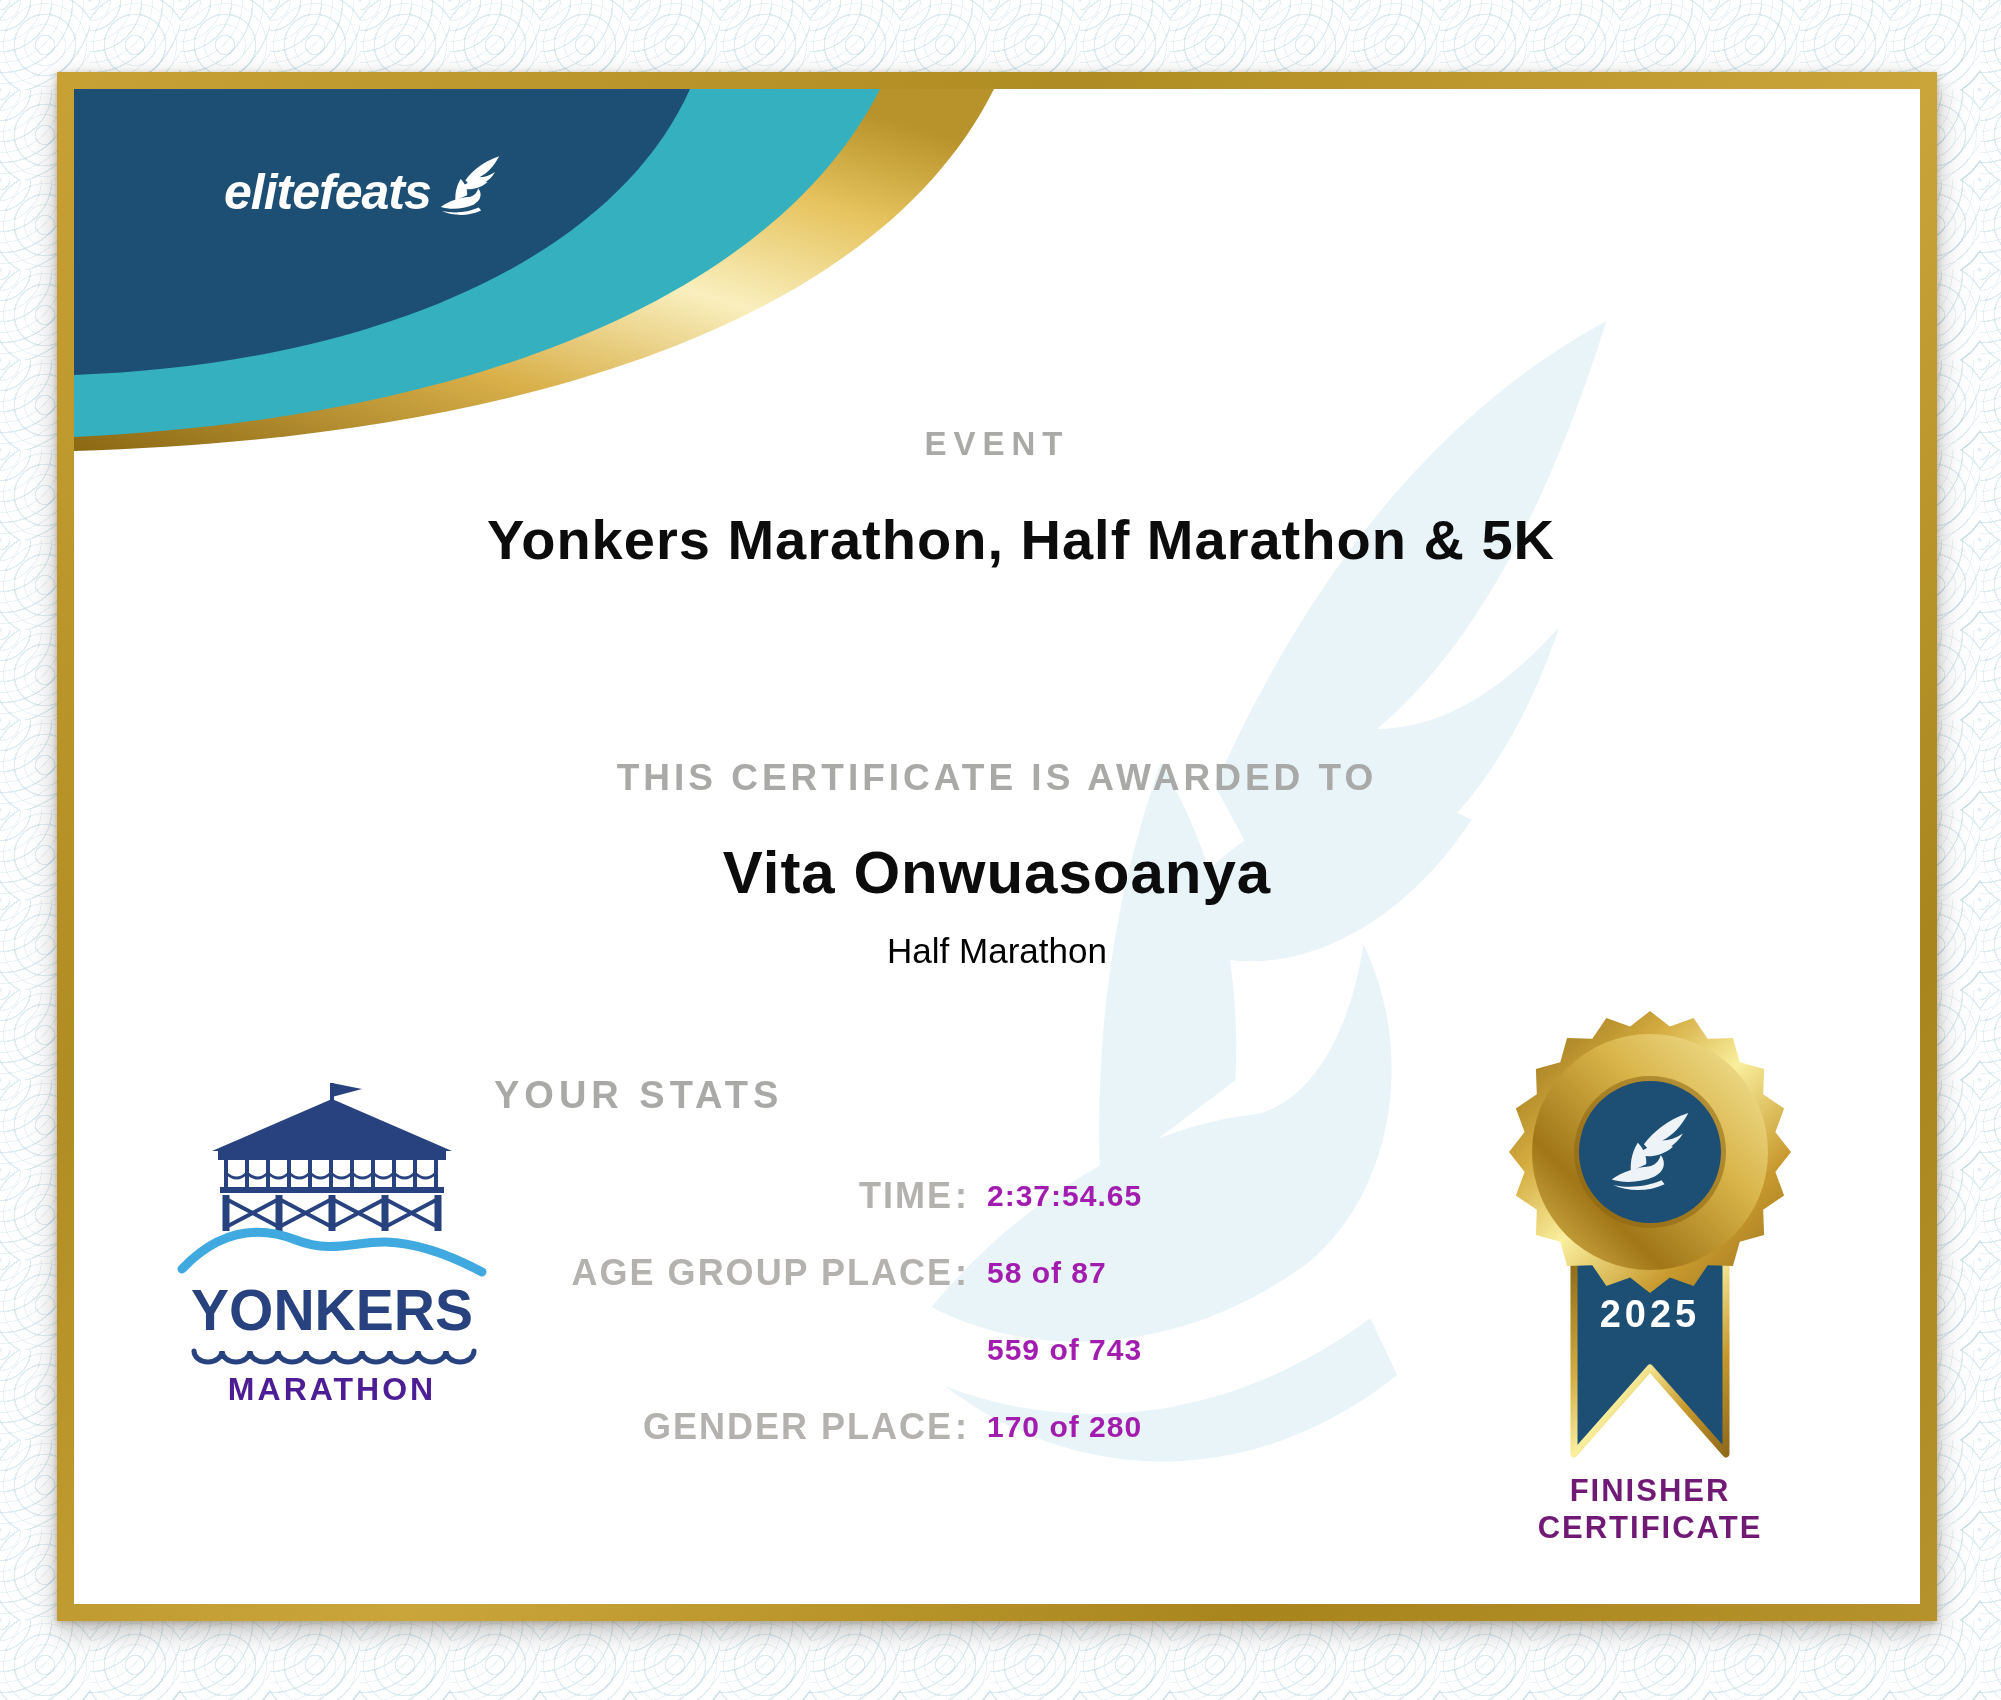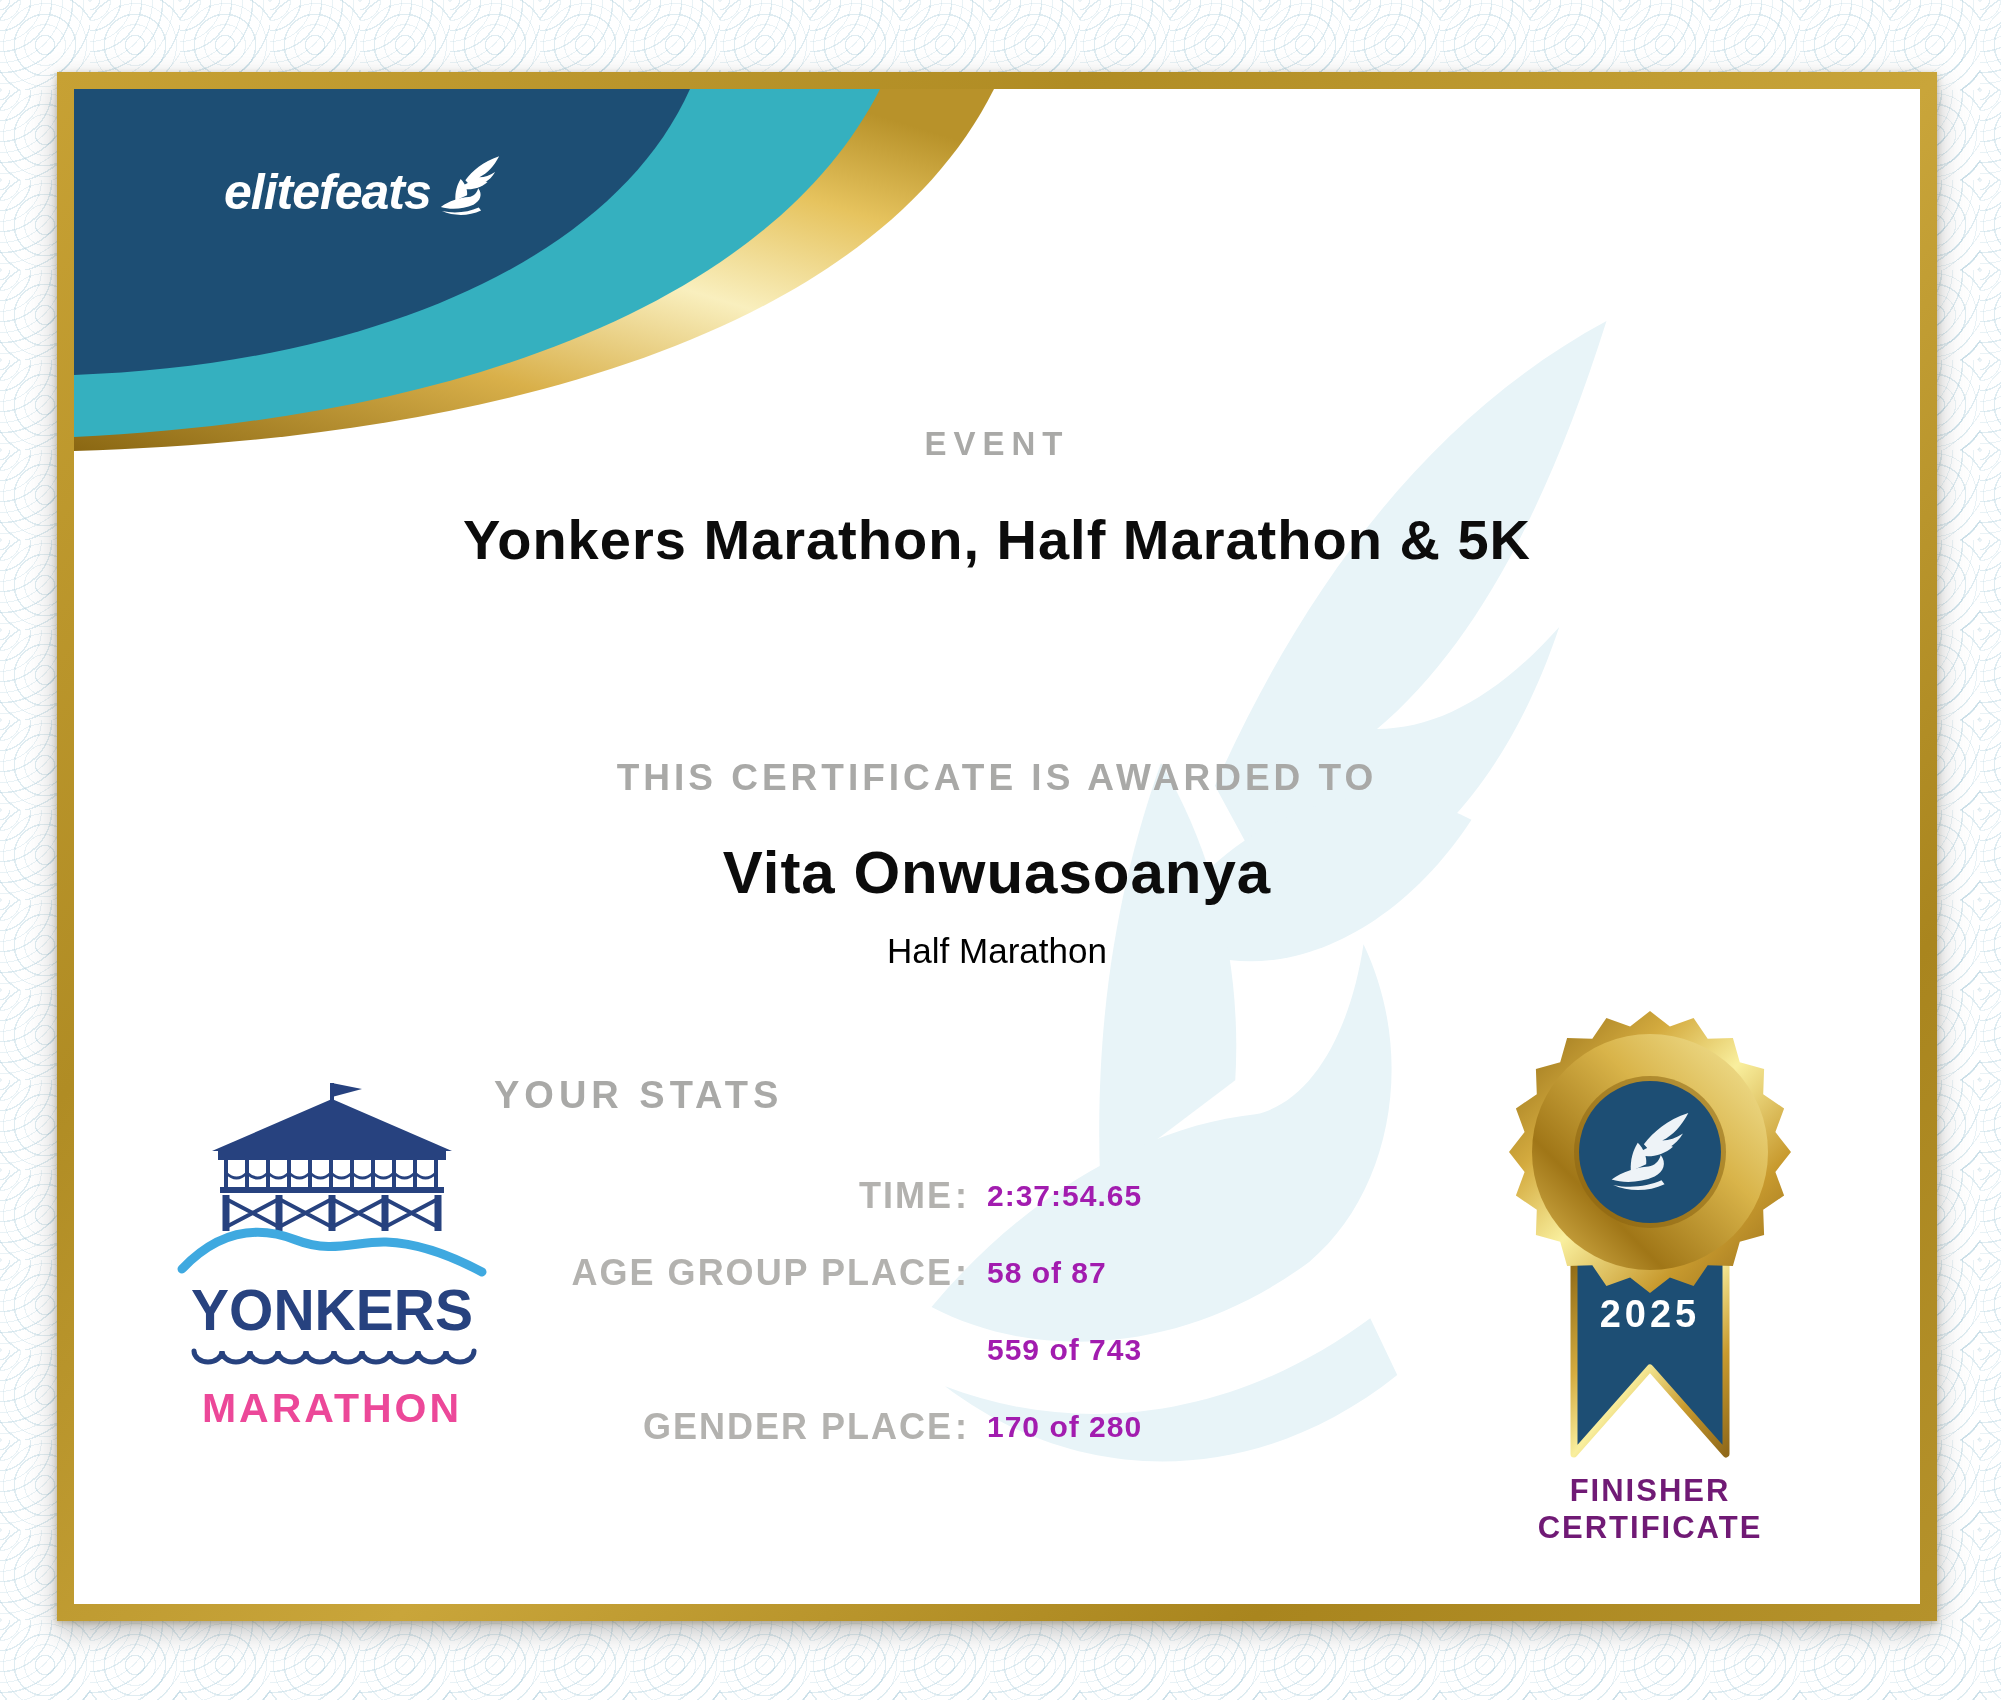--- a/index.html
+++ b/index.html
@@ -23,35 +23,35 @@
 
   .header-svg{position:absolute;left:0;top:0;width:1846px;height:470px;}
 
   .brand{position:absolute;left:150px;top:56px;display:flex;align-items:flex-start;gap:4px;font-style:italic;}
   .brand-text{color:#ffffff;font-size:50px;font-weight:700;letter-spacing:-1px;line-height:1;padding-top:22px;}
   .brand-foot{width:70px;height:78px;transform:translateY(2px);}
 
   .center-line{position:absolute;left:0;width:100%;text-align:center;}
   .lbl-gray{color:#a9a9a7;font-weight:700;}
   .event-label{top:336px;font-size:33px;letter-spacing:7px;}
-  .event-title{top:418px;font-size:56px;font-weight:700;color:#0c0c0c;letter-spacing:1px;}
+  .event-title{top:418px;font-size:56px;font-weight:700;color:#0c0c0c;letter-spacing:1px;margin-left:24px;}
   .awarded-label{top:668px;font-size:37px;letter-spacing:4px;}
   .recipient{top:749px;font-size:60px;font-weight:700;color:#0c0c0c;letter-spacing:1px;}
   .division{top:842px;font-size:35px;font-weight:400;color:#000;}
 
   .your-stats{position:absolute;left:420px;width:600px;top:985px;text-align:left;font-size:38px;letter-spacing:5px;}
 
   .stats{position:absolute;left:0;top:1068px;width:1846px;display:grid;grid-template-columns:895px 18px auto;grid-auto-rows:77px;align-items:center;}
   .stat-label{grid-column:1;text-align:right;font-size:36px;font-weight:700;color:#b3b2af;letter-spacing:2px;white-space:nowrap;}
   .stat-label::after{content:":";margin-left:2px;}
   .stat-value{grid-column:3;text-align:left;font-size:30px;font-weight:700;color:#a21caf;letter-spacing:1px;white-space:nowrap;}
 
   .race-logo{position:absolute;left:86px;top:990px;width:344px;text-align:center;}
   .race-line1{font-size:57px;font-weight:700;color:#27427f;letter-spacing:0px;line-height:1.02;margin-top:2px;}
-  .race-line2{font-size:41px;font-weight:700;color:#ec4899;letter-spacing:3px;line-height:1.05;margin-top:18px;}
+  .race-line2{font-size:32px;font-weight:700;color:#4c1d95;letter-spacing:3px;line-height:1.05;margin-top:4px;}
   .race-top-svg{width:344px;height:200px;display:block;}
   .race-wave-svg{width:344px;height:26px;display:block;margin:4px 0 2px 0;}
 
   .badge-svg{position:absolute;left:1426px;top:913px;width:300px;height:465px;}
   .badge-caption{position:absolute;left:1396px;top:1384px;width:360px;text-align:center;color:#701a75;font-size:31px;font-weight:700;letter-spacing:2px;line-height:1.18;}
 </style>
 </head>
 <body>
 
 <div class="stage">

